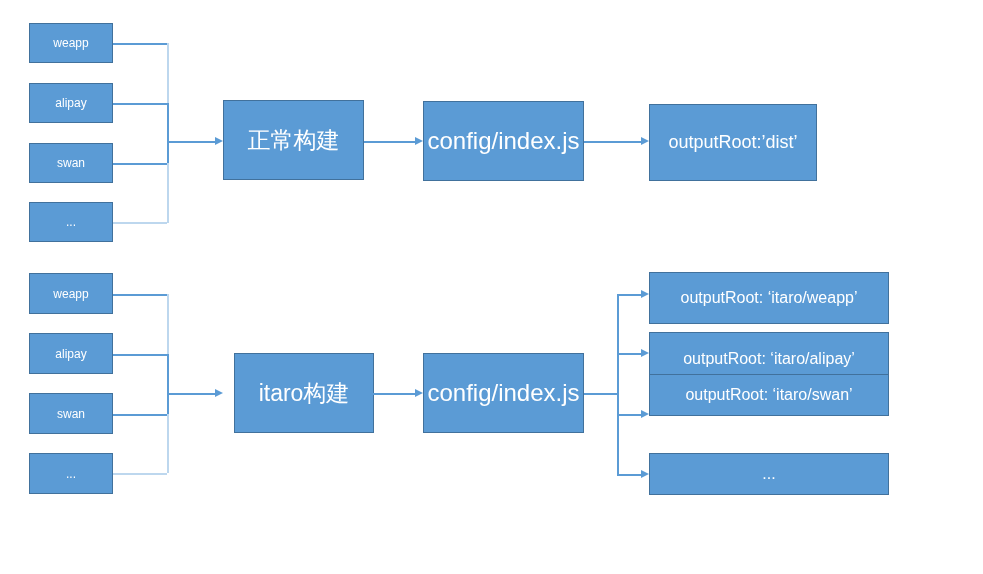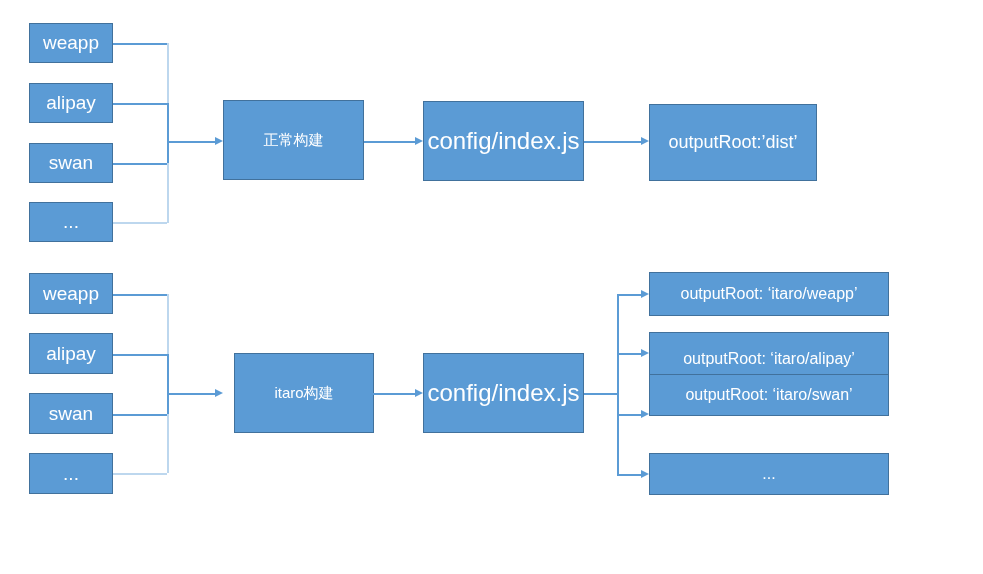--- a/index.html
+++ b/index.html
@@ -17,22 +17,22 @@
     box-sizing: border-box;
     background: var(--box-fill, #5b9bd5);
     border: 1.5px solid var(--box-border, #41719c);
     color: var(--text, #ffffff);
     display: flex;
     align-items: center;
     justify-content: center;
     text-align: center;
     white-space: nowrap;
   }
-  .box.src  { left: 29px; width: 84px; height: 40px; font-size: 19px; }
-  .box.big  { width: 141px; height: 80px; font-size: 15px; }
+  .box.src  { left: 29px; width: 84px; height: 40px; font-size: 12px; }
+  .box.big  { width: 141px; height: 80px; font-size: 23px; }
   .box.cfg  { width: 161px; height: 80px; font-size: 24px; }
   .box.out1 { font-size: 18px; }
   .box.outN { left: 649px; width: 240px; font-size: 16px; }
   .hline { position: absolute; height: 1.5px; background: var(--connector, #5b9bd5); }
   .vline { position: absolute; width: 1.5px; background: var(--connector, #5b9bd5); }
   .light { background: var(--connector-light, #bdd7ee); }
   .ahead {
     position: absolute; width: 0; height: 0;
     border-top: 4.5px solid transparent;
     border-bottom: 4.5px solid transparent;
@@ -121,19 +121,19 @@
     <div class="hline" style="left:617px; top:294px; width:24px"></div>
     <div class="ahead" style="left:641px; top:289.5px"></div>
     <div class="hline" style="left:617px; top:353px; width:24px"></div>
     <div class="ahead" style="left:641px; top:348.5px"></div>
     <div class="hline" style="left:617px; top:414px; width:24px"></div>
     <div class="ahead" style="left:641px; top:409.5px"></div>
     <div class="hline" style="left:617px; top:474px; width:24px"></div>
     <div class="ahead" style="left:641px; top:469.5px"></div>
 
     
-    <div class="box outN" style="top:272px; height:44px">outputRoot: ‘itaro/weapp’</div>
+    <div class="box outN" style="top:272px; height:52px">outputRoot: ‘itaro/weapp’</div>
     <div class="box outN" style="top:332px; height:53px">outputRoot: ‘itaro/alipay’</div>
     <div class="box outN" style="top:374px; height:42px">outputRoot: ‘itaro/swan’</div>
     <div class="box outN" style="top:453px; height:42px">...</div>
   </div>
 
 </div>
 
 </body></html>

